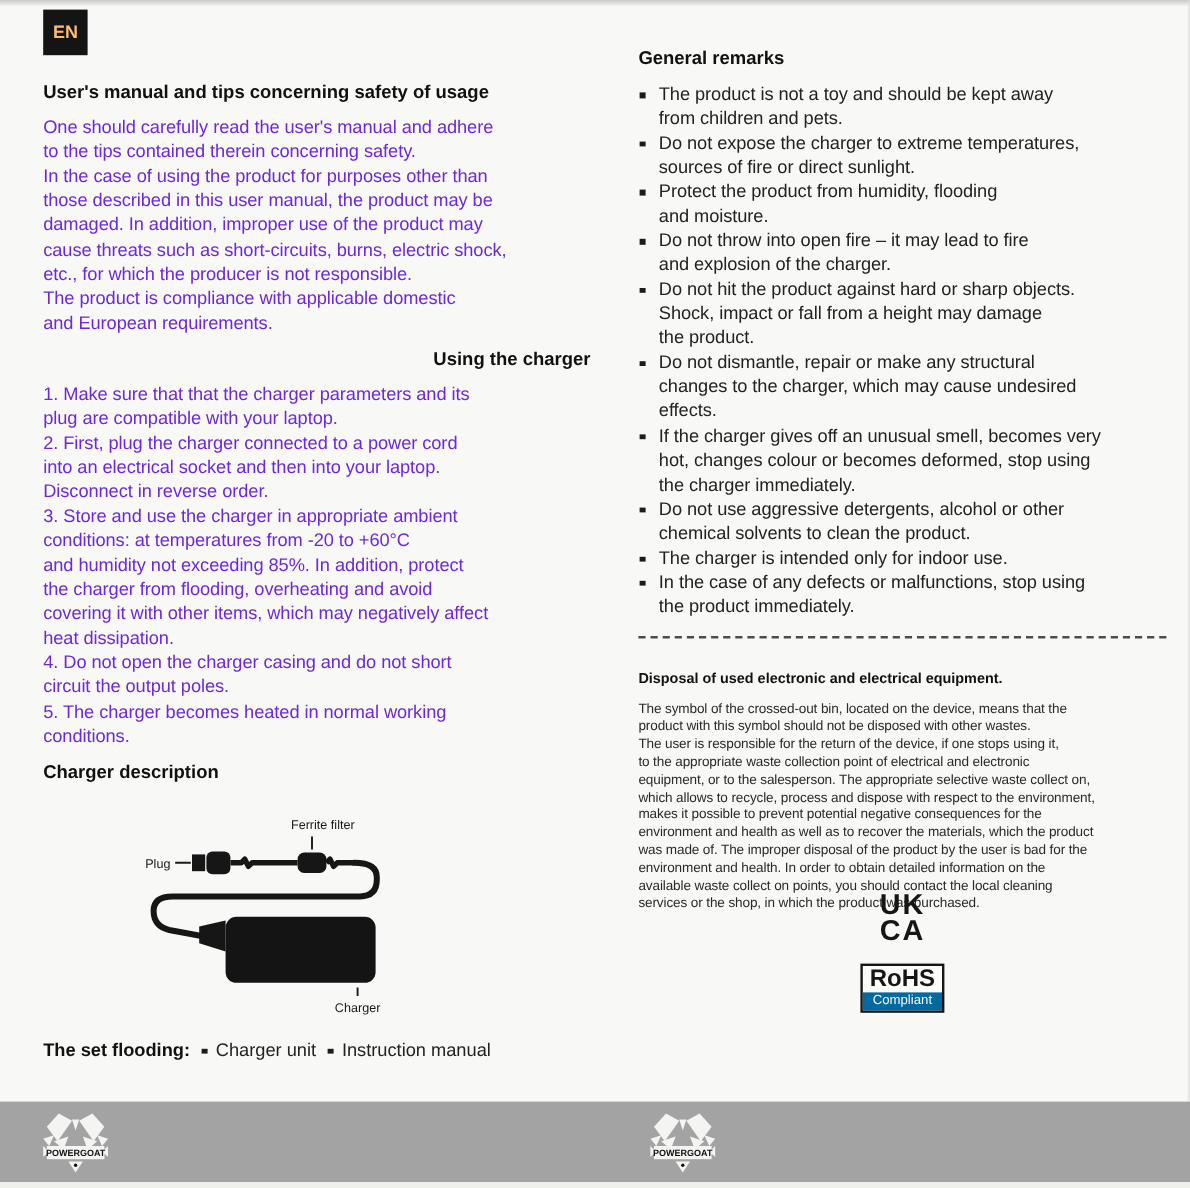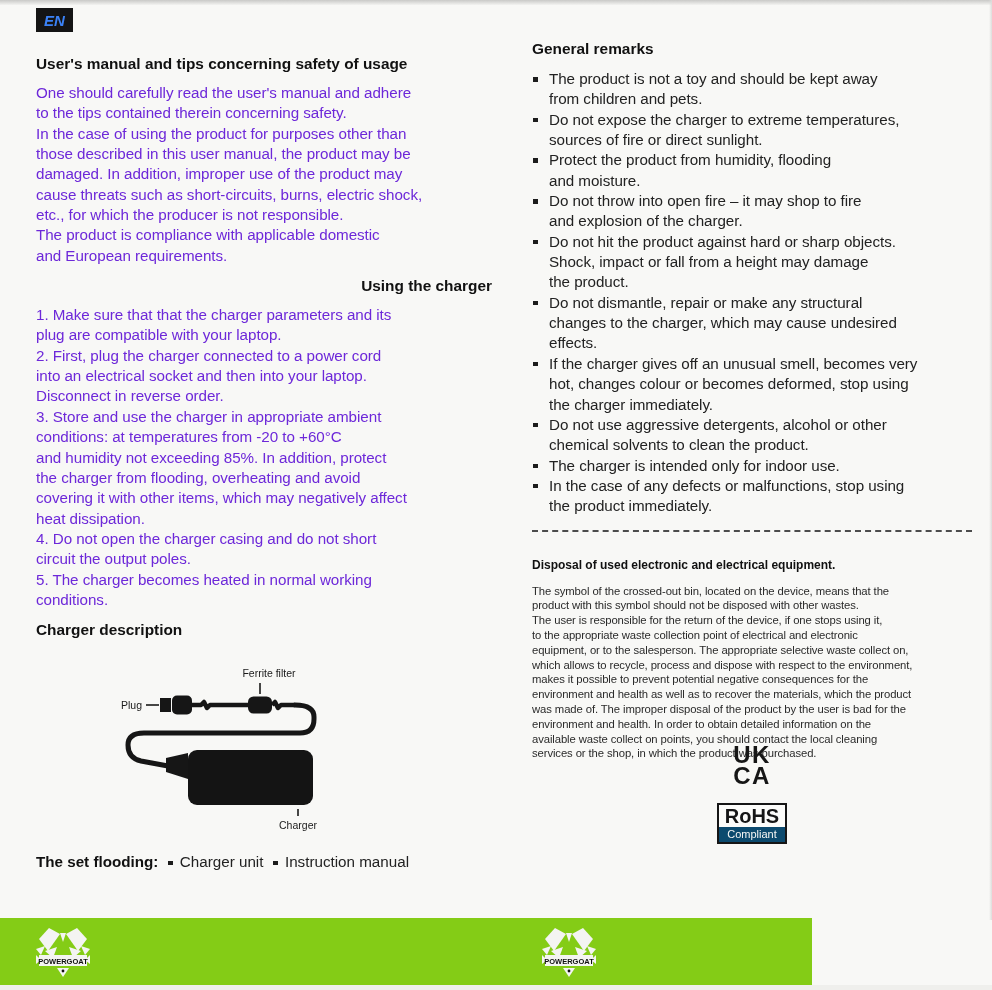--- a/index.html
+++ b/index.html
@@ -10,23 +10,23 @@
   }
   .scan-top { position:absolute; top:0; left:0; right:0; height:5px;
     background:linear-gradient(#c9c9c7, #f3f3f1); }
   .scan-right { position:absolute; top:0; right:0; width:3px; height:920px;
     background:linear-gradient(90deg, rgba(0,0,0,0), #dddddb); }
 
   .col-left  { position:absolute; left:36px;  top:0;    width:456px; }
   .col-right { position:absolute; left:532px; top:40px; width:440px; }
 
   .en-badge {
-    margin-top:8px; width:37px; height:24px; background:#141414;
-    color:#3b82f6; font-weight:bold; font-size:15px;
-    display:flex; align-items:center; justify-content:center;font-style:italic;
+    margin-top:8px; width:37px; height:38px; background:#141414;
+    color:#fdba74; font-weight:bold; font-size:15px;
+    display:flex; align-items:center; justify-content:center;
   }
   h2 { font-size:15.4px; font-weight:bold; color:#111; margin:0; }
   .h-usage   { margin-top:23px; }
   .h-using   { margin-top:11px;text-align:right; }
   .h-desc    { margin-top:11px; }
   .body {
     font-size:15.2px; line-height:20.35px; color:#6d28d9;
     margin:10px 0 0 0; white-space:pre-line; letter-spacing:-0.05px;
   }
   .remarks { list-style:none; margin:11px 0 0 0; padding:0; }
@@ -56,25 +56,25 @@
 
   .marks-row {
     margin-top:82px; display:flex; align-items:center;
     justify-content:flex-end; gap:17px; height:52px;flex-direction:column;
   }
   .ukca { font-weight:bold; font-size:24px; line-height:21px;
           letter-spacing:1.5px; color:#161616; text-align:center; }
   .rohs { border:2.5px solid #161616; text-align:center; background:#fcfcfa; }
   .rohs .r1 { font-weight:bold; font-size:20px; line-height:22px;
               padding:0 6px; color:#161616; }
-  .rohs .r2 { background:#0c4a6e; color:#f7f7f5; font-size:11px;
+  .rohs .r2 { background:#0369a1; color:#f7f7f5; font-size:11px;
               line-height:15px; padding:0 4px; }
 
-  .footer-bar { position:absolute; left:0; top:918px; width:812px; height:67px;
-                background:#84cc16; }
+  .footer-bar { position:absolute; left:0; top:918px; width:992px; height:67px;
+                background:#a3a3a3; }
   .footer-edge { position:absolute; left:0; top:985px; width:992px; height:5px;
                  background:#efefec; }
   .goat { position:absolute; top:6px; }
   .goat.g1 { left:32px; }
   .goat.g2 { left:538px; }
 
   svg text { font-family:"Liberation Sans", sans-serif; }
 </style>
 </head>
 <body>
@@ -153,21 +153,21 @@
 
   <div class="col-right">
     <h2>General remarks</h2>
     <ul class="remarks">
       <li><span class="btxt">The product is not a toy and should be kept away
 from children and pets.</span></li>
       <li><span class="btxt">Do not expose the charger to extreme temperatures,
 sources of fire or direct sunlight.</span></li>
       <li><span class="btxt">Protect the product from humidity, flooding
 and moisture.</span></li>
-      <li><span class="btxt">Do not throw into open fire – it may shop to fire
+      <li><span class="btxt">Do not throw into open fire – it may lead to fire
 and explosion of the charger.</span></li>
       <li><span class="btxt">Do not hit the product against hard or sharp objects.
 Shock, impact or fall from a height may damage
 the product.</span></li>
       <li><span class="btxt">Do not dismantle, repair or make any structural
 changes to the charger, which may cause undesired
 effects.</span></li>
       <li><span class="btxt">If the charger gives off an unusual smell, becomes very
 hot, changes colour or becomes deformed, stop using
 the charger immediately.</span></li>

